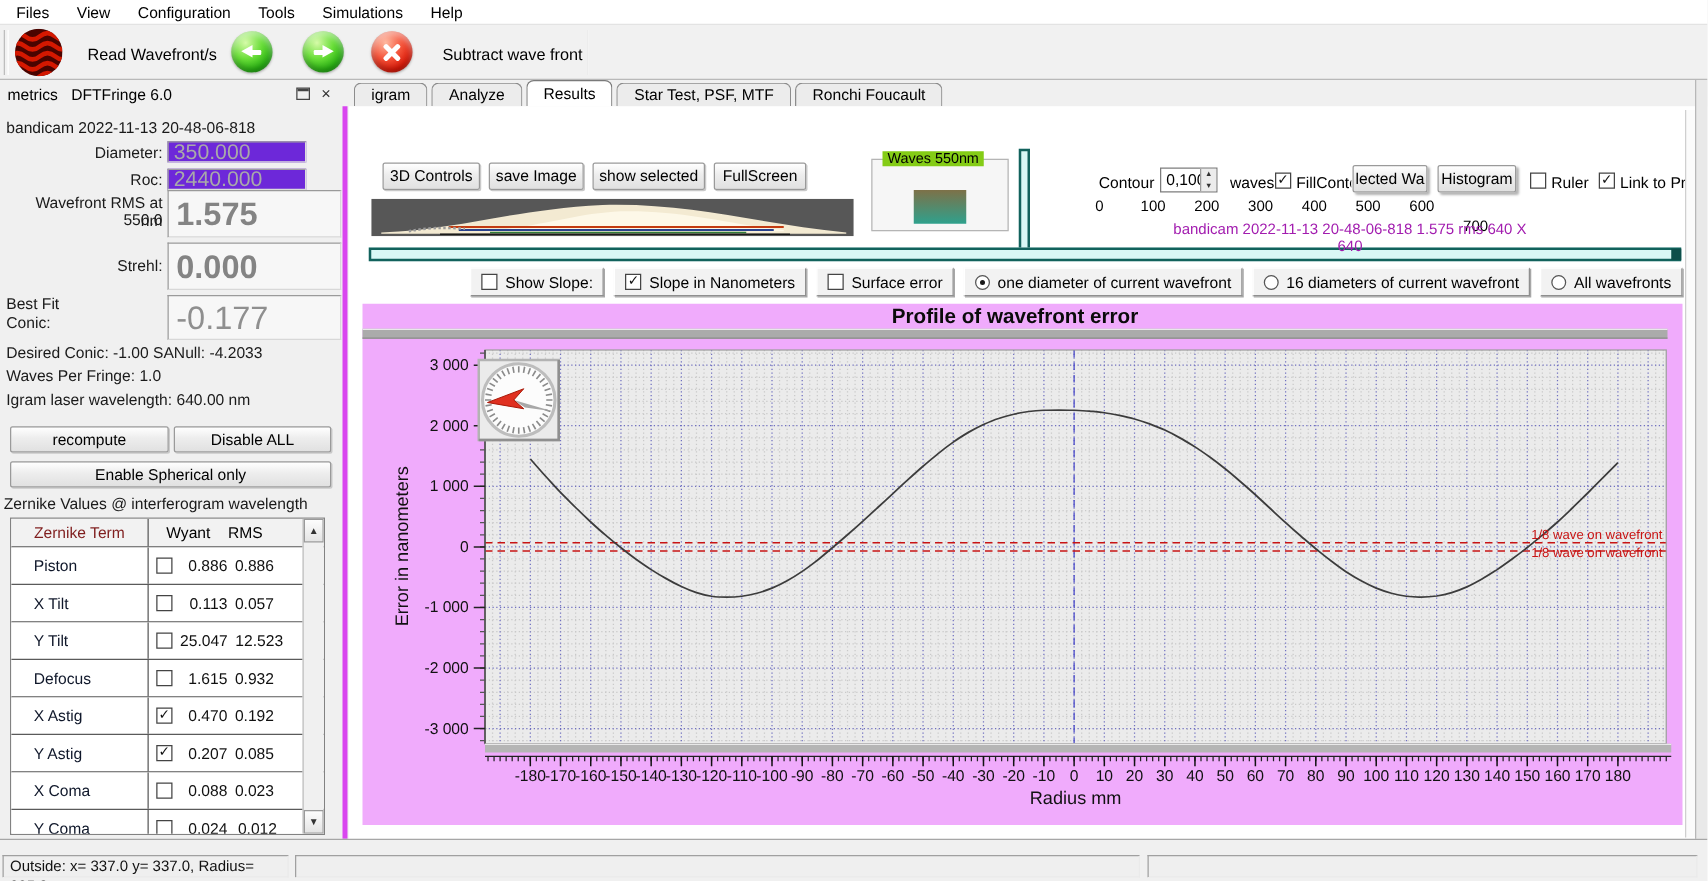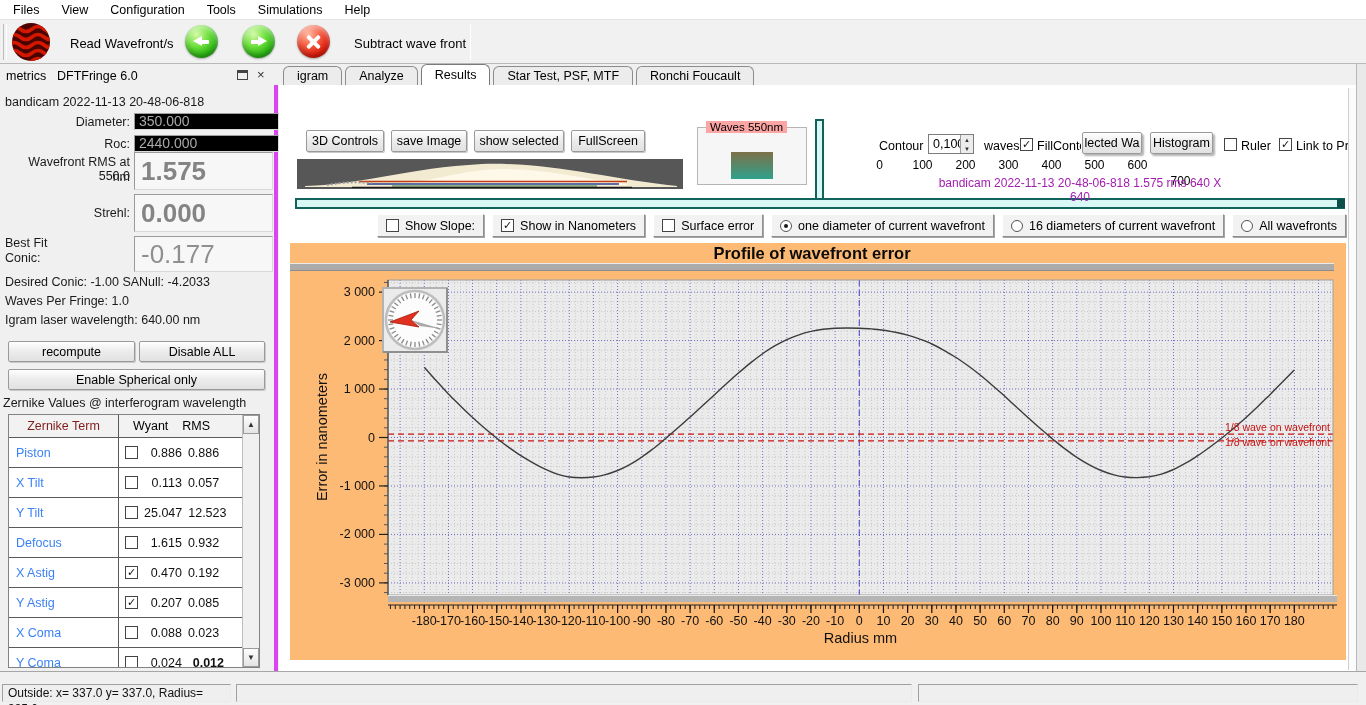--- a/index.html
+++ b/index.html
@@ -30,50 +30,50 @@
 .dockbtn{position:absolute;font-size:13px;line-height:12px;color:#333;cursor:default}
 .resticon{position:absolute;width:11px;height:10px;border:1px solid #444}
 .resticon:before{content:"";position:absolute;left:0;top:0;width:100%;height:2px;background:#444}
 .tabs{position:absolute;left:283px;top:64px;height:21px;display:flex;align-items:flex-end}
 .tab{height:19px;padding:0 13px;font-size:12.5px;display:flex;align-items:center;background:#ececec;border:1px solid #8c8c8c;border-bottom:none;border-radius:6px 6px 0 0;margin-right:3px;position:relative}
 .tab.active{height:21px;background:#fff;z-index:3;border-color:#7a7a7a}
 
 .leftpanel{position:absolute;left:0;top:85px;width:278px;height:586px;background:#f0f0f0;border-right:4px solid #d946ef}
 .rlabel{position:absolute;font-size:12.5px;color:#1a1a1a;text-align:right;width:130px;left:0}
 .llabel{position:absolute;font-size:12.5px;color:#1a1a1a}
-.field{position:absolute;left:134px;width:145px;height:17px;background:#000000;border:1px solid;border-color:#9f9f9f #dcdcdc #dcdcdc #9f9f9f;font-size:14px;color:#a9a9a9;padding:0 4px;line-height:15px}
+.field{position:absolute;left:134px;width:111px;height:17px;background:#6d28d9;border:1px solid;border-color:#9f9f9f #dcdcdc #dcdcdc #9f9f9f;font-size:17px;color:#a9a9a9;padding:0 4px;line-height:15px}
 .bigbox{position:absolute;left:134px;width:139px;background:#f7f7f7;border:1px solid;border-color:#9a9a9a #d8d8d8 #d8d8d8 #9a9a9a;color:#848484;display:flex;align-items:center;padding-left:6px}
 .qbtn{background:linear-gradient(#ffffff,#ededed 45%,#e1e1e1);border:1px solid #9a9a9a;border-radius:2px;font-size:12.5px;display:flex;align-items:center;justify-content:center;box-shadow:1px 1px 0 #c9c9c9}
 .ztable{position:absolute;left:8px;top:329px;width:252px;height:254px;border:1px solid #828282;background:#fff;overflow:hidden}
 .zhead{display:flex;height:23px;border-bottom:1px solid #5a5a5a;background:#f2f2f2;font-size:12.5px;align-items:center}
 .zrow{display:flex;height:30px;border-bottom:1px solid #5a5a5a;align-items:center;font-size:12.5px;background:#fff}
-.zc1{width:110px;border-right:1px solid #5a5a5a;height:100%;display:flex;align-items:center;padding-left:7px;color:#3b82f6}
+.zc1{width:110px;border-right:1px solid #5a5a5a;height:100%;display:flex;align-items:center;padding-left:18px;color:#0f172a}
 .zc2{width:105px;height:100%;display:flex;align-items:center;gap:6px;padding-left:6px;color:#111}
 .cb{width:13px;height:13px;border:1px solid #444;background:#fff;display:inline-flex;align-items:center;justify-content:center;font-size:11px;font-weight:bold;color:#111;line-height:11px;flex:0 0 auto}
 .num{display:inline-block;text-align:right}
 .scrollv{position:absolute;right:0;top:0;width:17px;height:100%;background:#f0f0f0;border-left:1px solid #bdbdbd}
 .sbtn{position:absolute;left:0;width:16px;height:19px;background:linear-gradient(#fdfdfd,#e4e4e4);border:1px solid #9a9a9a;font-size:8px;display:flex;align-items:center;justify-content:center;color:#333}
 
 .content{position:absolute;left:279px;top:85px;width:1077px;height:586px;background:#fff}
 .plate{height:23px;display:flex;align-items:center;gap:6px;padding:0 8px;background:#f2f2f2;border:1px solid;border-color:#ffffff #8f8f8f #8f8f8f #ffffff;box-shadow:1px 1px 0 rgba(60,60,60,.45);font-size:12.5px;white-space:nowrap}
 .rd{width:12px;height:12px;border:1px solid #555;border-radius:50%;background:#fff;position:relative;flex:0 0 auto}
 .rd.on:after{content:"";position:absolute;inset:3px;background:#1a1a1a;border-radius:50%}
 .tealH{position:absolute;background:#d9f8f5;border:2px solid #12625c}
 .spin{position:absolute;width:46px;height:20px;background:#fff;border:1px solid #7d7d7d;font-size:12.5px}
 .spin .val{position:absolute;left:4px;top:2px}
 .spin .ud{position:absolute;right:0;top:0;width:13px;height:100%;border-left:1px solid #9a9a9a;background:#ececec;font-size:6px;display:flex;flex-direction:column;align-items:center;justify-content:space-around;color:#333}
-.chartblock{position:absolute;left:290px;top:243px;width:1056px;height:417px;background:#fdba74}
+.chartblock{position:absolute;left:290px;top:243px;width:1056px;height:417px;background:#f0abfc}
 .ctitle{position:absolute;left:0;top:1px;width:1044px;text-align:center;font-size:16.5px;font-weight:bold;color:#0b0b0b;z-index:2}
 .cbar{position:absolute;left:0;top:20px;width:1044px;height:8px;background:#ababab;border-top:1px solid #e9e9e9;border-bottom:1px solid #8c8c8c}
 .ylab{position:absolute;left:-78px;top:186px;width:220px;text-align:center;font-size:14.5px;color:#111;transform:rotate(-90deg)}
 .statusfield{position:absolute;top:684px;height:18px;background:#efefef;border:1px solid;border-color:#a0a0a0 #eaeaea #eaeaea #a0a0a0;font-size:12px;line-height:16px;padding-left:5px;color:#111}
 .edge{position:absolute;background:#e9e9e9;border-left:1px solid #b7b7b7}
 .caption{position:absolute;font-size:12px;color:#a21caf}
 .wavesbox{position:absolute;left:697px;top:127px;width:110px;height:58px;border:1px solid #b5b5b5;background:#f6f6f6}
-.wavesbox .ttl{position:absolute;left:8px;top:-7px;background:#fca5a5;padding:0 4px;font-size:11.5px}
+.wavesbox .ttl{position:absolute;left:8px;top:-7px;background:#84cc16;padding:0 4px;font-size:11.5px}
 .wavesbox .sw{position:absolute;left:33px;top:24px;width:42px;height:27px}
 </style>
 </head>
 <body>
 
 <div id="app">
 
   <div class="menubar">
       <span class="mi">Files</span>
       <span class="mi">View</span>
@@ -225,21 +225,21 @@
               <span class="cb"></span>
               <span class="num" style="width: 42px;">0.088</span>
               <span class="num" style="width: 40px; text-align: left;">0.023</span>
             </div>
           </div>
           <div class="zrow">
             <div class="zc1">Y Coma</div>
             <div class="zc2">
               <span class="cb"></span>
               <span class="num" style="width: 42px;">0.024</span>
-              <span class="num" style="width: 40px; text-align: right; font-weight: bold;">0.012</span>
+              <span class="num" style="width: 40px; text-align: center;">0.012</span>
             </div>
           </div>
         </div>
       <div class="scrollv">
         <div class="sbtn" style="top:0">▲</div>
         <div class="sbtn" style="bottom:0">▼</div>
       </div>
     </div>
   </div>
 
@@ -302,21 +302,21 @@
     </div>
   <div class="caption" style="left:930px;top:176px;width:300px;text-align:center">bandicam 2022-11-13 20-48-06-818  1.575 rms 640 X 640</div>
 
   <div class="abs" style="left:520px;top:214px;width:826px;display:flex;gap:8px;justify-content:flex-end">
       <div class="plate">
         <span class="cb"></span>
         <span>Show Slope:</span>
       </div>
       <div class="plate">
         <span class="cb">✓</span>
-        <span>Show in Nanometers</span>
+        <span>Slope in Nanometers</span>
       </div>
       <div class="plate">
         <span class="cb"></span>
         <span>Surface error</span>
       </div>
       <div class="plate">
         <span class="rd on"></span>
         <span>one diameter of current wavefront</span>
       </div>
       <div class="plate">

